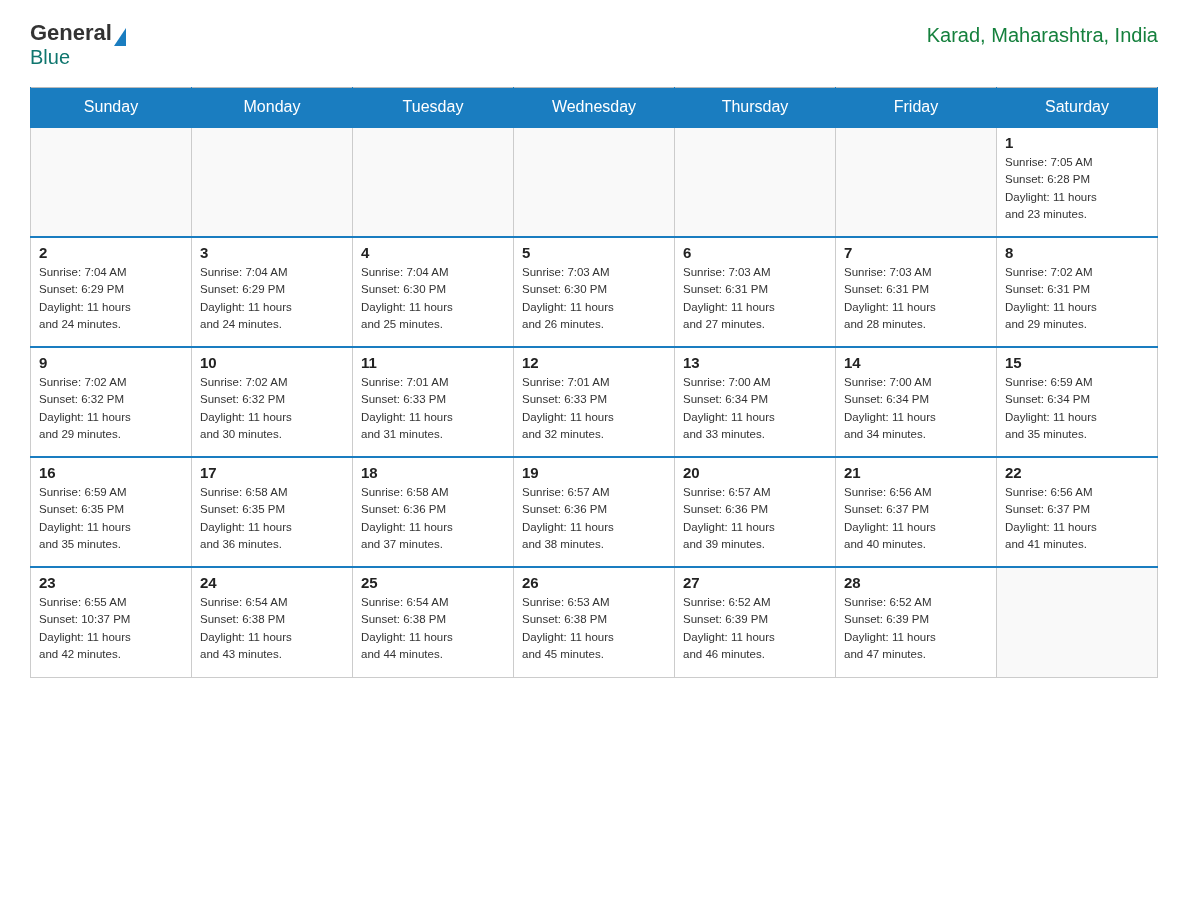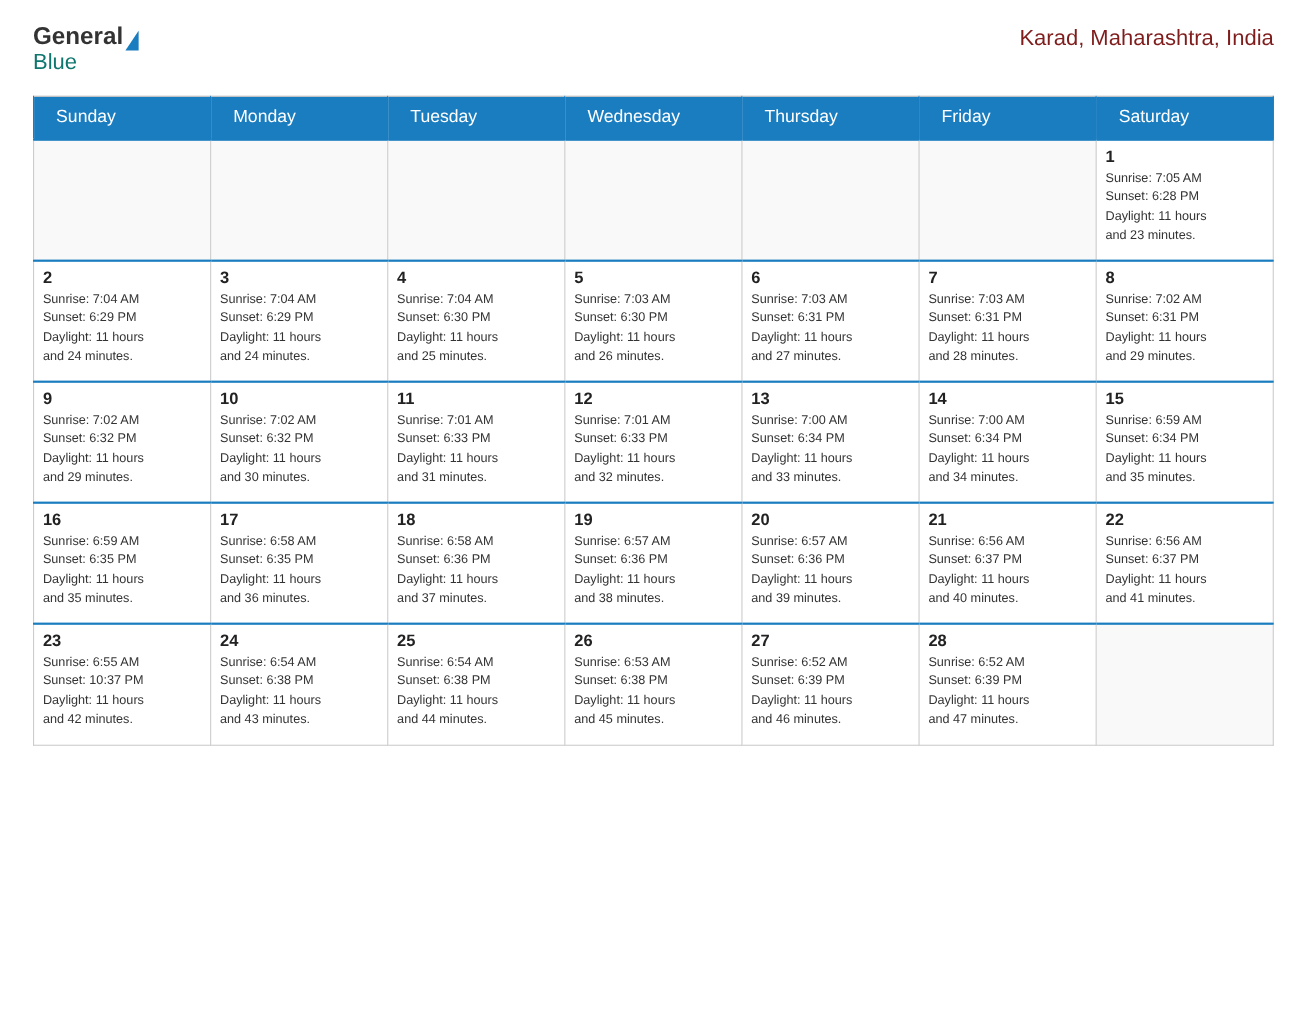--- a/index.html
+++ b/index.html
@@ -52,35 +52,35 @@
       text-align: right;
     }
     .month-title {
       font-size: 48px;
       font-weight: bold;
       color: #222;
       line-height: 1.1;
     }
     .location-title {
       font-size: 20px;
-      color: #7f1d1d;
+      color: #15803d;
       margin-top: 4px;
     }
     .calendar {
       width: 100%;
       border-collapse: collapse;
       border: 1px solid #bbb;
     }
     .calendar th {
       background: #1a7dc0;
       color: #fff;
       font-size: 16px;
       font-weight: normal;
       padding: 10px 20px;
-      text-align: left;
+      text-align: center;
       border: 1px solid #1a7dc0;
     }
     .calendar td {
       vertical-align: top;
       border: 1px solid #ccc;
       padding: 6px 8px;
       width: calc(100% / 7);
       min-height: 110px;
       height: 110px;
     }

